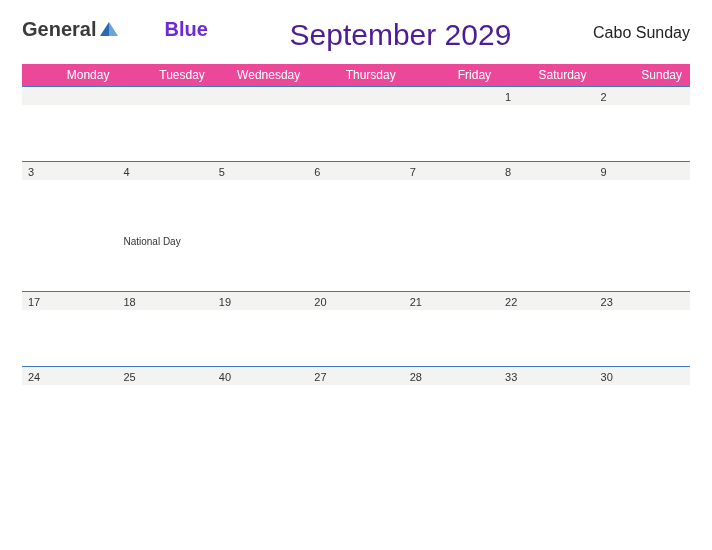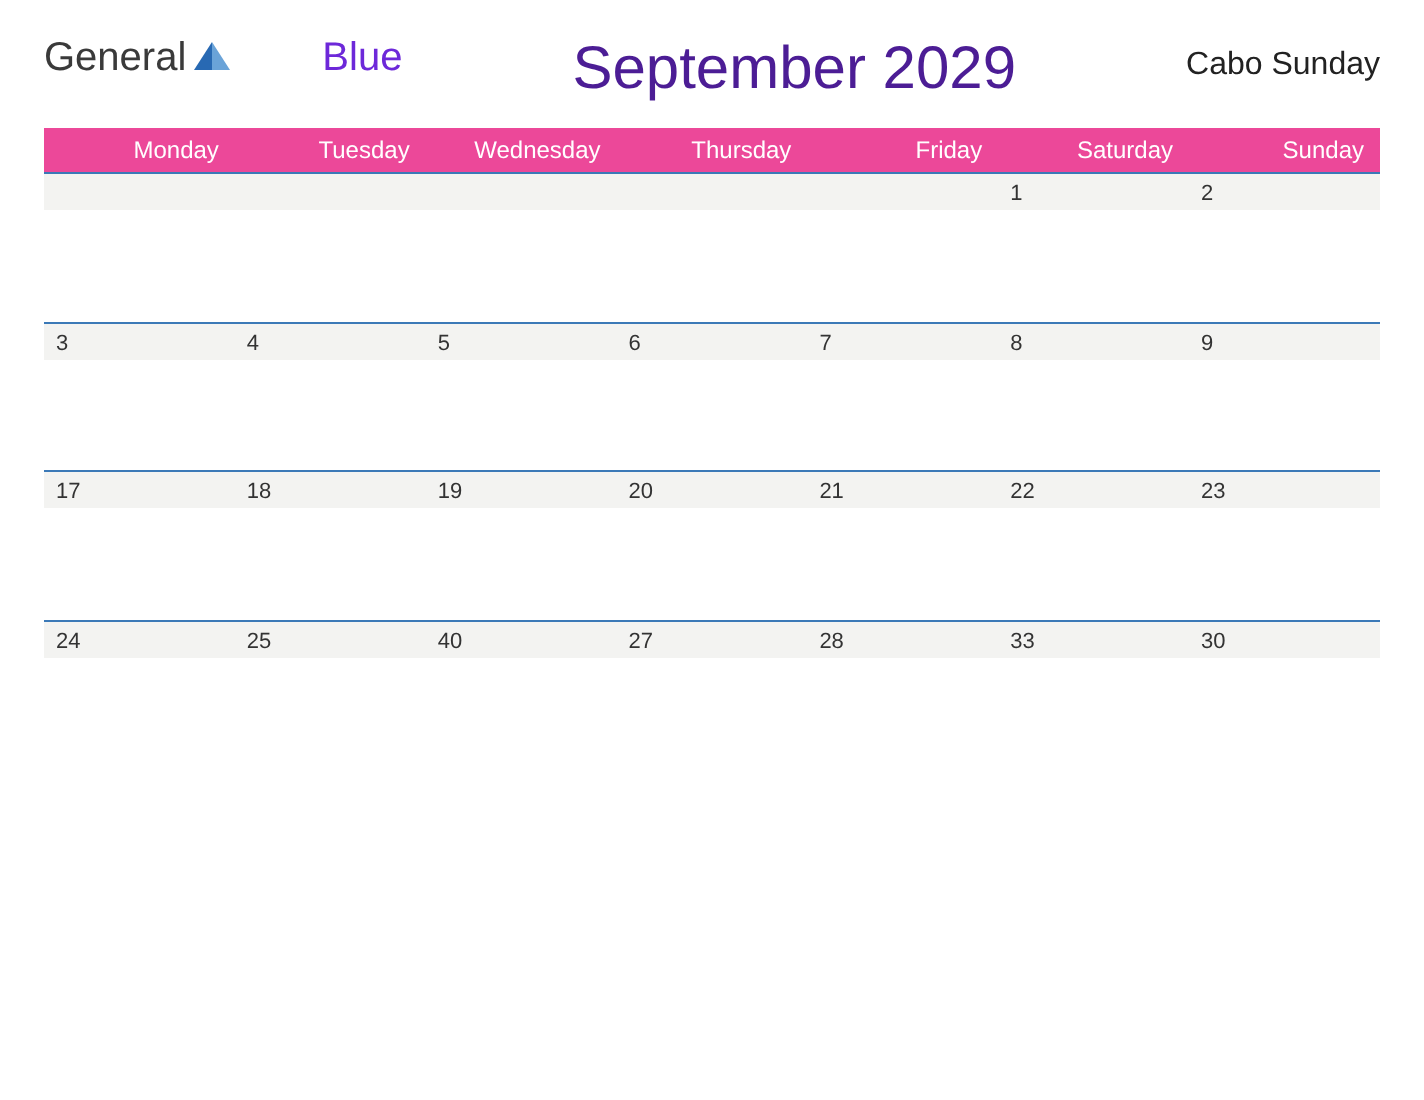--- a/index.html
+++ b/index.html
@@ -13,21 +13,21 @@
   .header {
     display: flex;
     align-items: flex-start;
     justify-content: space-between;
     margin-bottom: 12px;
   }
   .logo {
     display: flex;
     align-items: flex-start;
     font-size: 20px;
-    font-weight: 400;
+    font-weight: 700;
     color: #333;
     gap: 2px;
   }
   .logo .general { color: #3a3a3a; }
   .logo .blue { color: #6d28d9; margin-left: 44px; }
   .logo .icon { margin-left: 2px; }
   .title {
     font-size: 30px;
     font-weight: 400;
     color: #4c1d95;
@@ -135,20 +135,29 @@
     <tr class="event-row">
       <td><span class="event"></span></td>
       <td><span class="event"></span></td>
       <td><span class="event"></span></td>
       <td><span class="event"></span></td>
       <td><span class="event"></span></td>
       <td><span class="event"></span></td>
       <td><span class="event"></span></td>
     </tr>
 
+    <tr class="event-row">
+      <td><span class="event"></span></td>
+      <td><span class="event">National Day</span></td>
+      <td><span class="event"></span></td>
+      <td><span class="event"></span></td>
+      <td><span class="event"></span></td>
+      <td><span class="event"></span></td>
+      <td><span class="event"></span></td>
+    </tr>
 
     <tr class="week-row">
       <td><span class="day-num">17</span></td>
       <td><span class="day-num">18</span></td>
       <td><span class="day-num">19</span></td>
       <td><span class="day-num">20</span></td>
       <td><span class="day-num">21</span></td>
       <td><span class="day-num">22</span></td>
       <td><span class="day-num">23</span></td>
     </tr>

